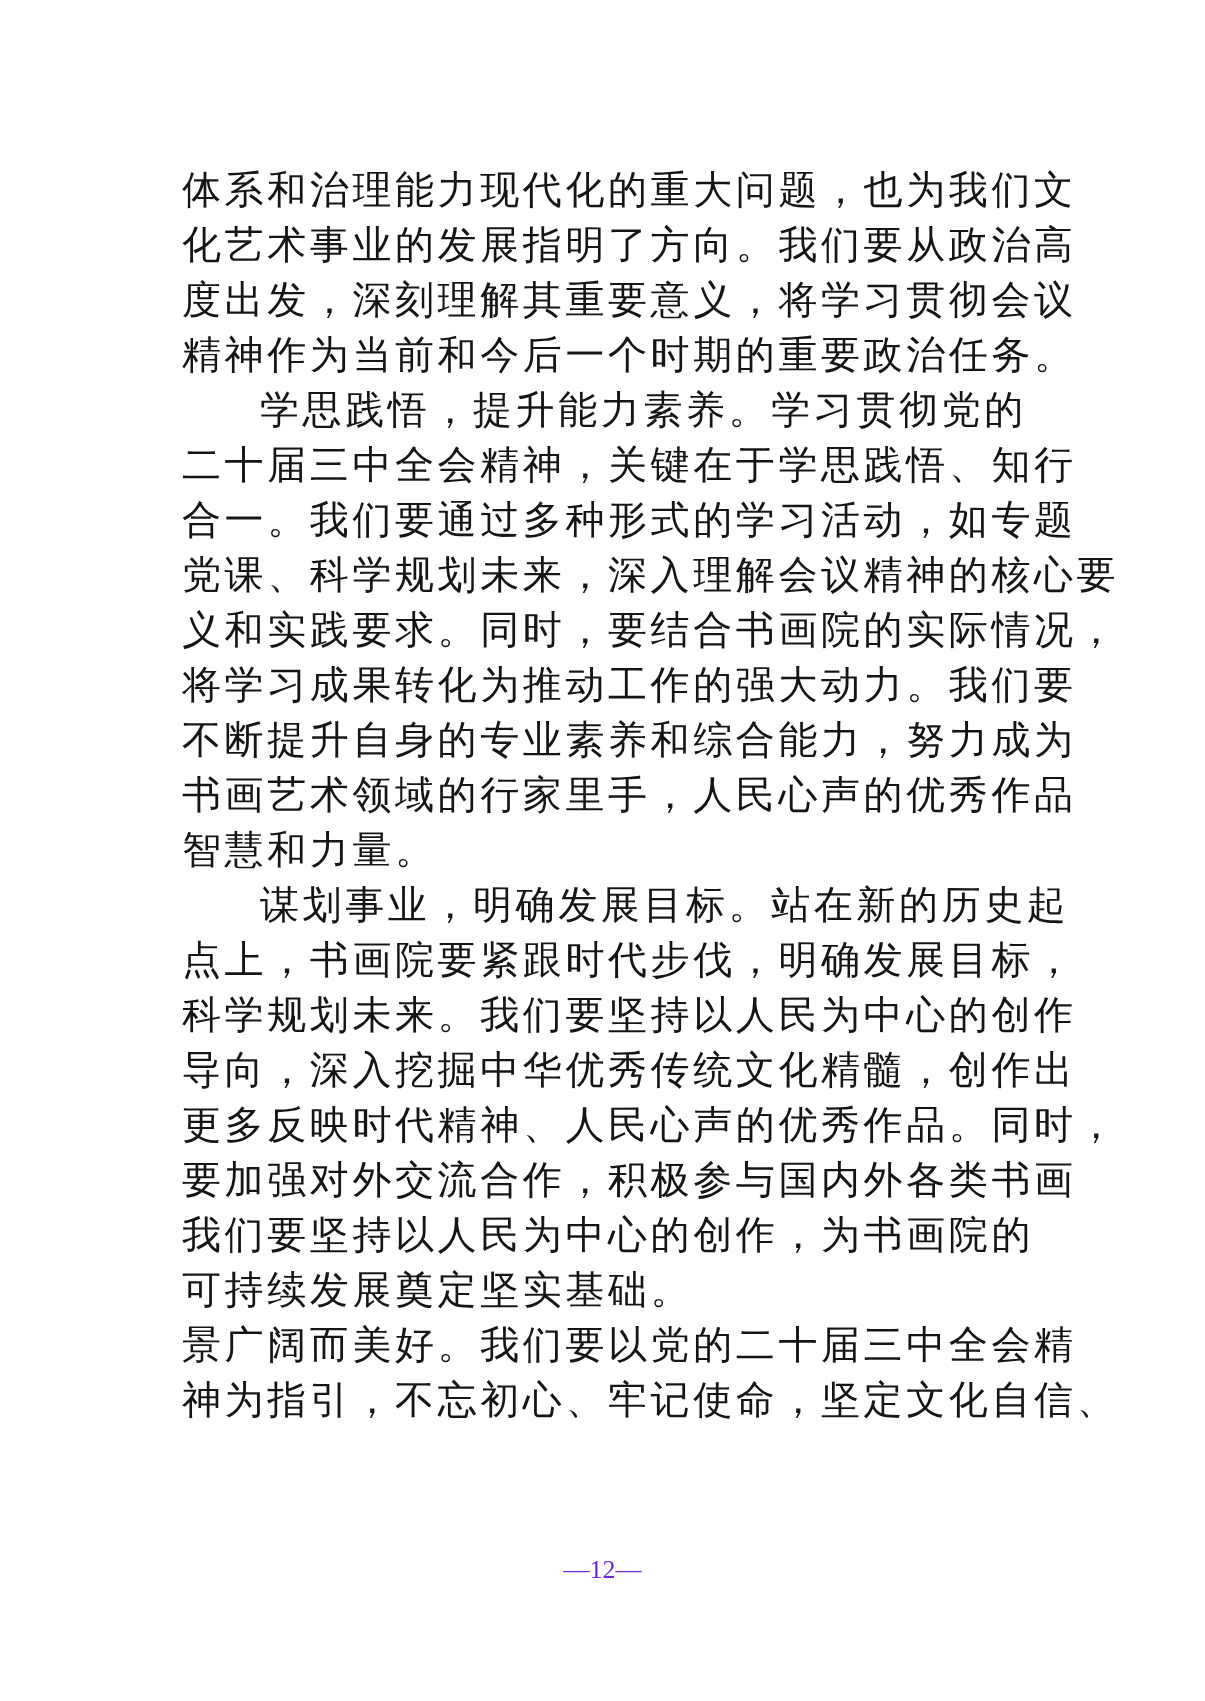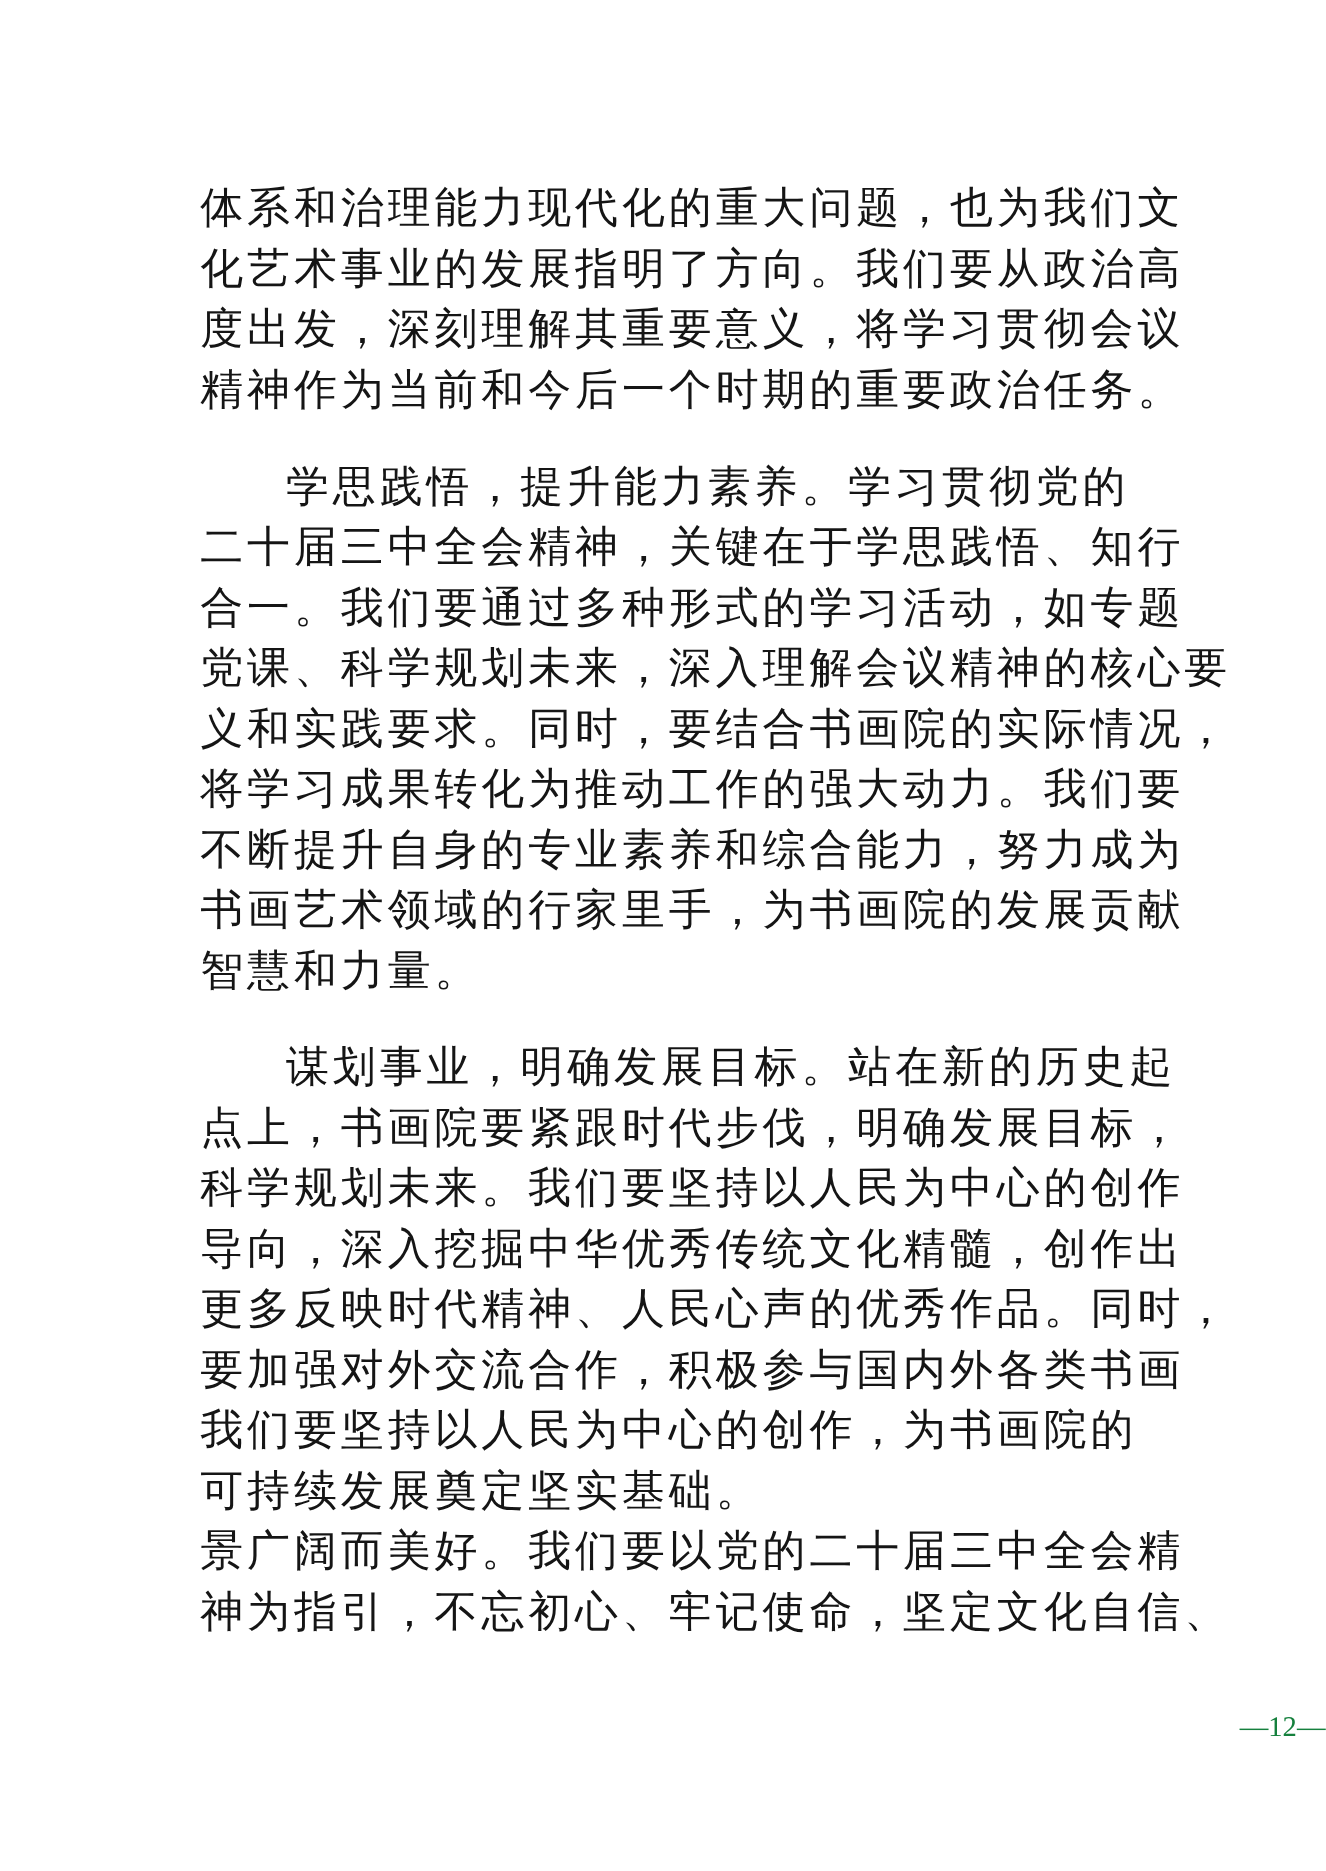--- a/index.html
+++ b/index.html
@@ -30,51 +30,50 @@
     .line {
       height: 55px;
       line-height: 55px;
       font-size: 39px;
       white-space: nowrap;
       letter-spacing: 3.6px;
       color: #151515;
     }
     .line.indent {
       padding-left: 78px;
-      margin-top: 33px;
     }
     .page-number {
       position: absolute;
       left: 0;
       width: 1205px;
       top: 1553px;
-      text-align: right;
+      text-align: center;
       font-size: 26px;
       line-height: 34px;
-      color: #15803d;
+      color: #6d28d9;
       font-family: "Liberation Serif", "DejaVu Serif", serif;
     }
   </style>
 </head>
 <body>
 
 <div class="page">
   <div class="body-text">
     <div class="line">体系和治理能力现代化的重大问题，也为我们文</div>
     <div class="line">化艺术事业的发展指明了方向。我们要从政治高</div>
     <div class="line">度出发，深刻理解其重要意义，将学习贯彻会议</div>
     <div class="line">精神作为当前和今后一个时期的重要政治任务。</div>
     <div class="line indent">学思践悟，提升能力素养。学习贯彻党的</div>
     <div class="line">二十届三中全会精神，关键在于学思践悟、知行</div>
     <div class="line">合一。我们要通过多种形式的学习活动，如专题</div>
     <div class="line">党课、科学规划未来，深入理解会议精神的核心要</div>
     <div class="line">义和实践要求。同时，要结合书画院的实际情况，</div>
     <div class="line">将学习成果转化为推动工作的强大动力。我们要</div>
     <div class="line">不断提升自身的专业素养和综合能力，努力成为</div>
-    <div class="line">书画艺术领域的行家里手，为书画院的发展贡献</div>
+    <div class="line">书画艺术领域的行家里手，人民心声的优秀作品</div>
     <div class="line">智慧和力量。</div>
     <div class="line indent">谋划事业，明确发展目标。站在新的历史起</div>
     <div class="line">点上，书画院要紧跟时代步伐，明确发展目标，</div>
     <div class="line">科学规划未来。我们要坚持以人民为中心的创作</div>
     <div class="line">导向，深入挖掘中华优秀传统文化精髓，创作出</div>
     <div class="line">更多反映时代精神、人民心声的优秀作品。同时，</div>
     <div class="line">要加强对外交流合作，积极参与国内外各类书画</div>
     <div class="line">我们要坚持以人民为中心的创作，为书画院的</div>
     <div class="line">可持续发展奠定坚实基础。</div>
     <div class="line">景广阔而美好。我们要以党的二十届三中全会精</div>

